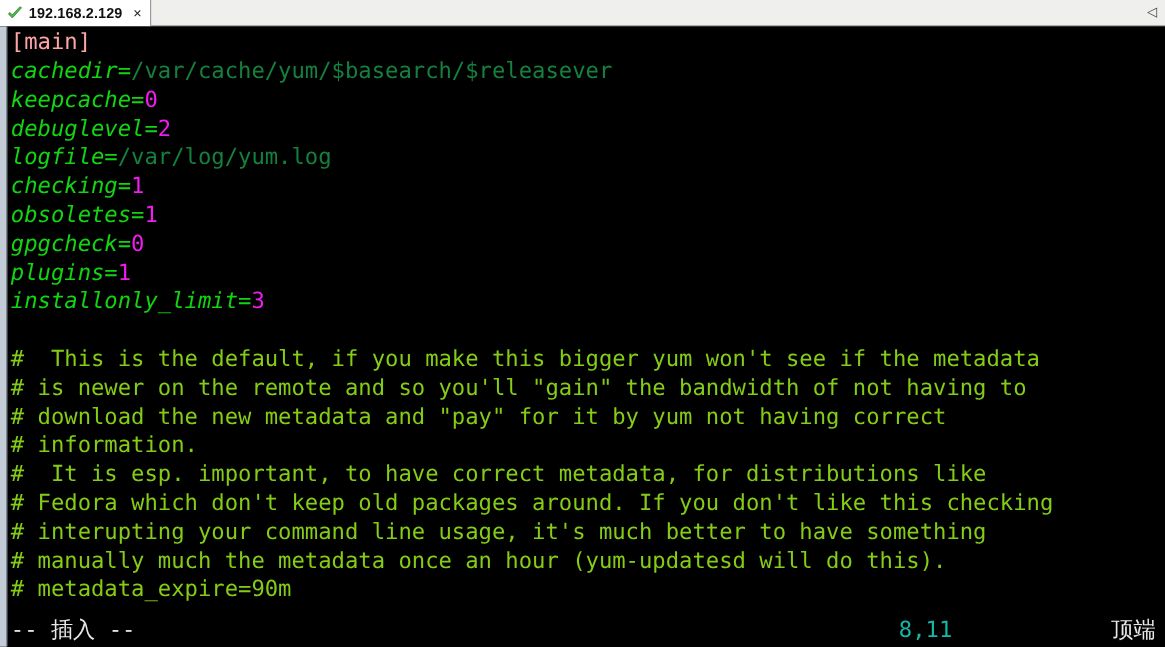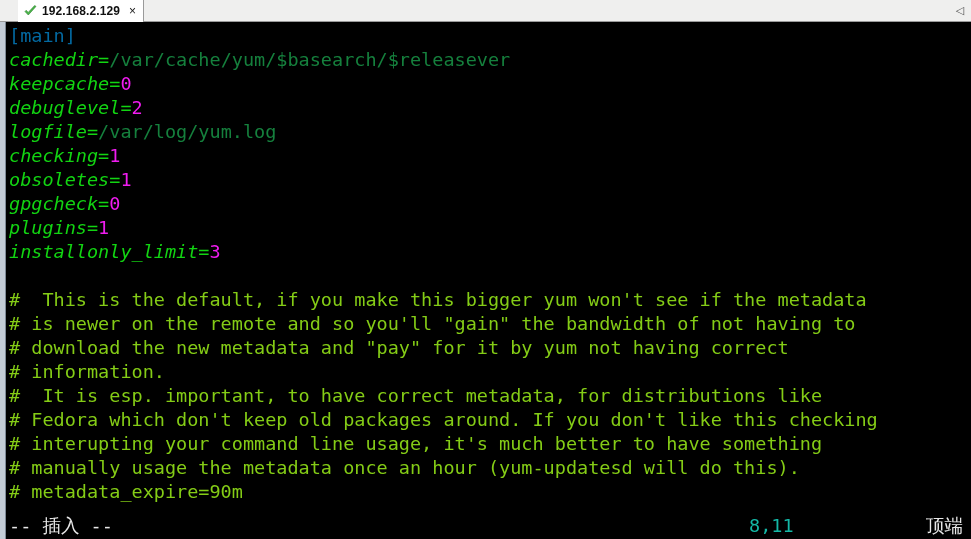--- a/index.html
+++ b/index.html
@@ -32,21 +32,20 @@
     gap: 5px;
     height: 22px;
     box-sizing: border-box;
     padding: 0 7px 0 6px;
     background: #ffffff;
     border-right: 1px solid #9a9a9a;
     color: #111111;
     font-size: 12px;
     font-weight: bold;
     letter-spacing: 0.1px;
-    margin-left: 18px;
   }
   .tab-check {
     width: 13px;
     height: 13px;
     display: inline-block;
     line-height: 0;
   }
   .tab-title { white-space: nowrap; }
   .tab-close {
     font-size: 12px;
@@ -100,21 +99,21 @@
     height: 512px;
   }
   .line {
     height: 24px;
     line-height: 24px;
     font-size: 18.5px;
     white-space: pre;
     letter-spacing: 0px;
     font-family: "DejaVu Sans Mono", "Liberation Mono", monospace;
   }
-  .c-section  { color: #0369a1; }   
+  .c-section  { color: #fca5a5; }   
   .c-key      { color: #12d412; font-style: italic; }   
   .c-val      { color: #15803d; }   
   .c-num      { color: #f01cf0; }   
   .c-comment  { color: #84cc16; }   
 
   .statusline {
     position: absolute;
     left: 9px;
     bottom: 1px;
     width: 958px;
@@ -183,21 +182,21 @@
         <div class="line"><span class="c-key">plugins=</span><span class="c-num">1</span></div>
         <div class="line"><span class="c-key">installonly_limit=</span><span class="c-num">3</span></div>
         <div class="line"><span class="c-val"></span></div>
         <div class="line"><span class="c-comment">#  This is the default, if you make this bigger yum won't see if the metadata</span></div>
         <div class="line"><span class="c-comment"># is newer on the remote and so you'll "gain" the bandwidth of not having to</span></div>
         <div class="line"><span class="c-comment"># download the new metadata and "pay" for it by yum not having correct</span></div>
         <div class="line"><span class="c-comment"># information.</span></div>
         <div class="line"><span class="c-comment">#  It is esp. important, to have correct metadata, for distributions like</span></div>
         <div class="line"><span class="c-comment"># Fedora which don't keep old packages around. If you don't like this checking</span></div>
         <div class="line"><span class="c-comment"># interupting your command line usage, it's much better to have something</span></div>
-        <div class="line"><span class="c-comment"># manually usage the metadata once an hour (yum-updatesd will do this).</span></div>
+        <div class="line"><span class="c-comment"># manually much the metadata once an hour (yum-updatesd will do this).</span></div>
         <div class="line"><span class="c-comment"># metadata_expire=90m</span></div>
       </div>
   </div>
 
   <div class="statusline">
     <span class="status-mode">-- 插入 --</span>
     <span class="status-pos">8,11</span>
     <span class="status-topstate">顶端</span>
   </div>
 </div>

